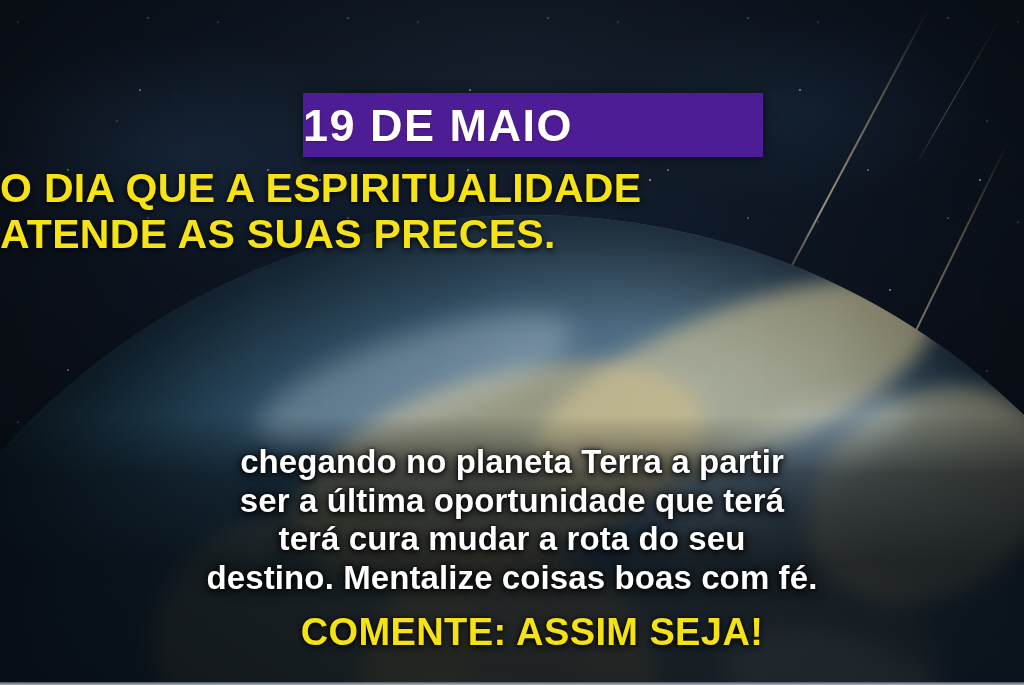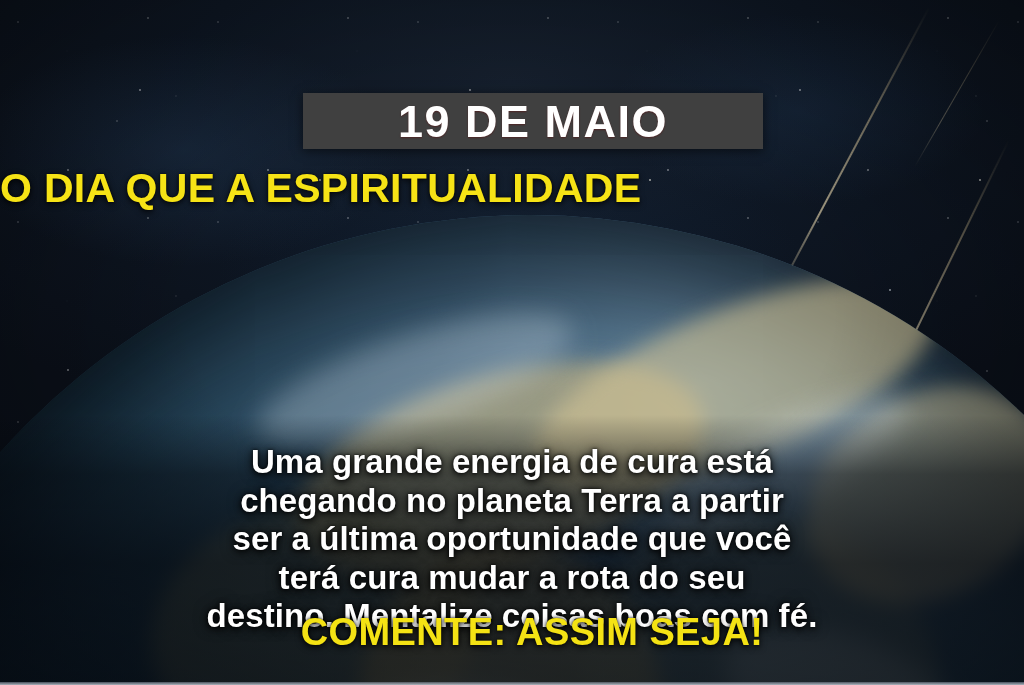--- a/index.html
+++ b/index.html
@@ -190,25 +190,24 @@
   .content {
     position: absolute;
     inset: 0;
   }
 
   .date-banner {
     position: absolute;
     left: 303px;
     top: 93px;
     width: 460px;
-    height: 56px;
-    background: #404040;
+    height: 64px;
+    background: #4c1d95;
     display: flex;
     align-items: center;
-    justify-content: center;
     box-shadow: 0 2px 10px rgba(0,0,0,0.55);
   }
   .date-banner-text {
     color: #ffffff;
     font-size: 45px;
     font-weight: 700;
     letter-spacing: 1.5px;
     line-height: 1;
     white-space: nowrap;
     text-shadow: 0 1px 2px rgba(90,0,0,0.45);
@@ -304,26 +303,26 @@
   <div class="copy-scrim"></div>
 
   <div class="content">
 
     <div class="date-banner">
       <span class="date-banner-text">19 DE MAIO</span>
     </div>
 
     <div class="headline">
       <span class="headline-line">O DIA QUE A ESPIRITUALIDADE</span>
+      <span class="headline-line">ATENDE AS SUAS PRECES.</span>
     </div>
 
     <div class="body-copy">
-      <span class="body-line">Uma grande energia de cura está</span>
       <span class="body-line">chegando no planeta Terra a partir</span>
-      <span class="body-line">ser a última oportunidade que você</span>
+      <span class="body-line">ser a última oportunidade que terá</span>
       <span class="body-line">terá cura mudar a rota do seu</span>
       <span class="body-line">destino. Mentalize coisas boas com fé.</span>
     </div>
 
     <div class="cta">COMENTE: ASSIM SEJA!</div>
 
   </div>
 
   <div class="bottom-edge"></div>
 </div>

